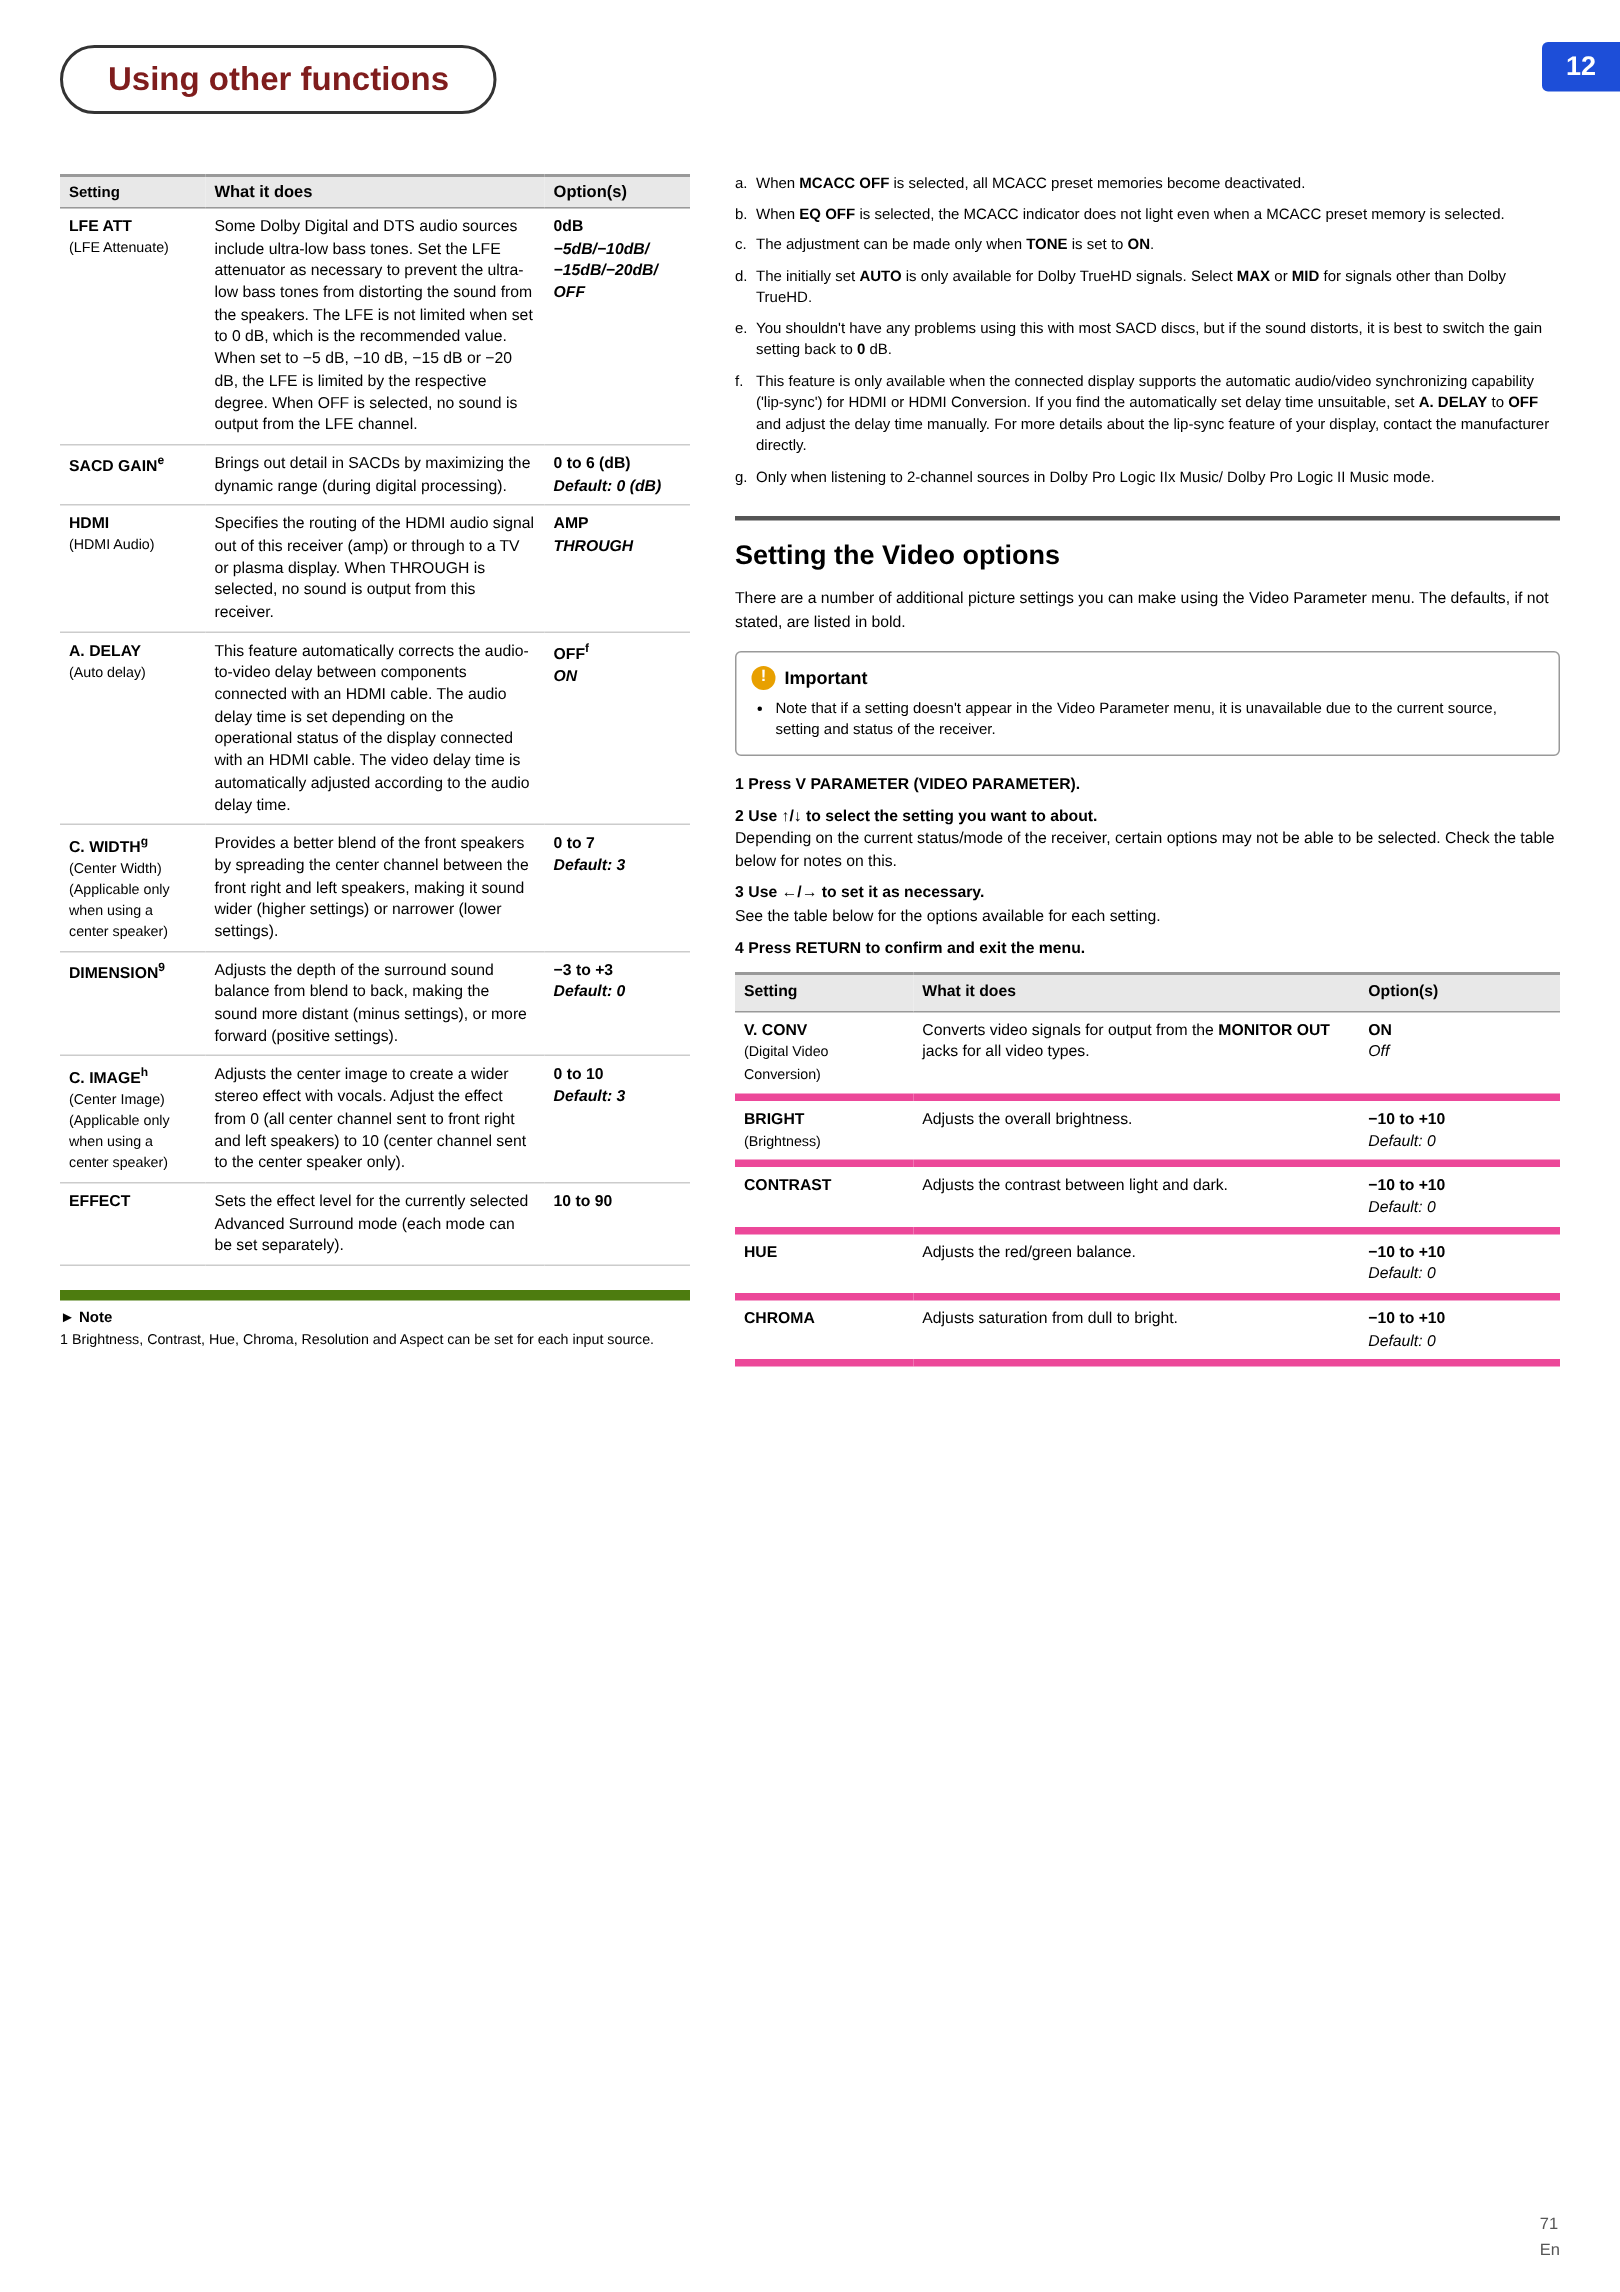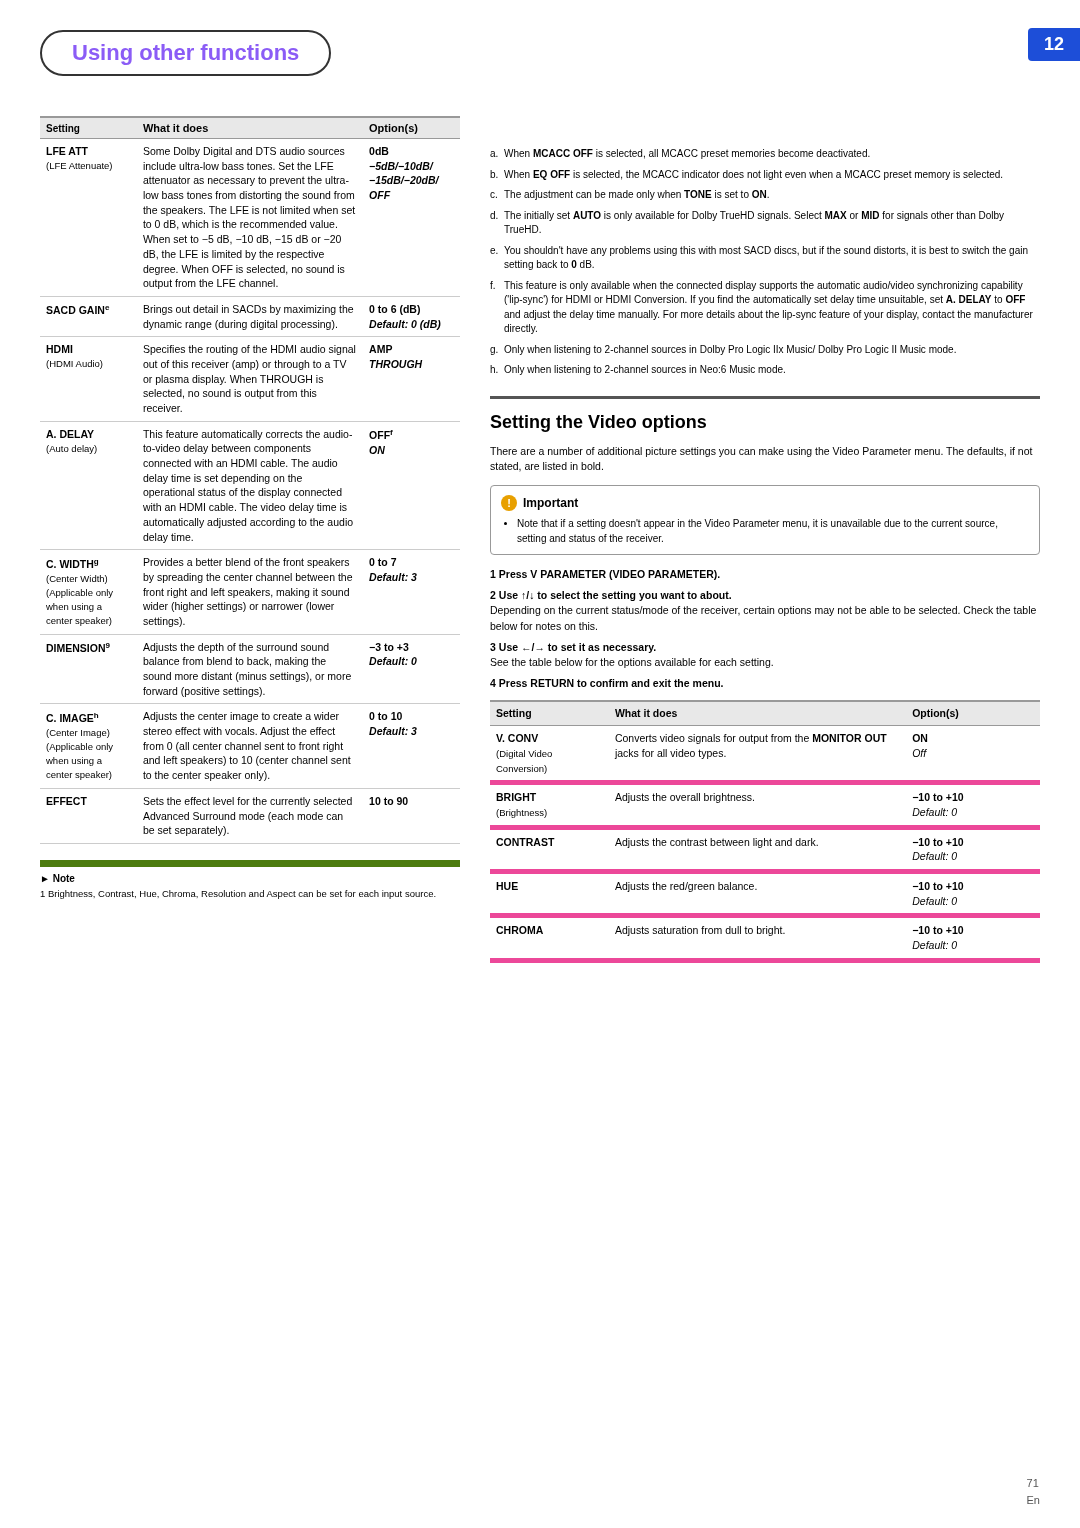--- a/index.html
+++ b/index.html
@@ -31,38 +31,37 @@
     .section-title-box {
       border: 2px solid #333;
       border-radius: 24px;
       display: inline-block;
       padding: 8px 30px;
       margin-bottom: 30px;
     }
     .section-title-box h1 {
       font-size: 22px;
       font-weight: bold;
-      color: #8b5cf6;
+      color: #7f1d1d;
     }
 
     
     .two-col {
       display: flex;
       gap: 30px;
       margin-top: 10px;
     }
     .left-col {
       width: 420px;
       flex-shrink: 0;
     }
     .right-col {
       flex: 1;
       font-size: 10.5px;
       line-height: 1.5;
-      margin-top: 31px;
     }
 
     
     .main-table {
       width: 100%;
       border-collapse: collapse;
       font-size: 10.5px;
     }
     .main-table thead tr {
       background: #e8e8e8;
@@ -335,21 +334,20 @@
 
     <ul class="notes-list" id="notes-list">
 
     <li data-letter="a.">When <b>MCACC OFF</b> is selected, all MCACC preset memories become deactivated.</li>
         <li data-letter="b.">When <b>EQ OFF</b> is selected, the MCACC indicator does not light even when a MCACC preset memory is selected.</li>
         <li data-letter="c.">The adjustment can be made only when <b>TONE</b> is set to <b>ON</b>.</li>
         <li data-letter="d.">The initially set <b>AUTO</b> is only available for Dolby TrueHD signals. Select <b>MAX</b> or <b>MID</b> for signals other than Dolby TrueHD.</li>
         <li data-letter="e.">You shouldn't have any problems using this with most SACD discs, but if the sound distorts, it is best to switch the gain setting back to <b>0</b> dB.</li>
         <li data-letter="f.">This feature is only available when the connected display supports the automatic audio/video synchronizing capability ('lip-sync') for HDMI or HDMI Conversion. If you find the automatically set delay time unsuitable, set <b>A. DELAY</b> to <b>OFF</b> and adjust the delay time manually. For more details about the lip-sync feature of your display, contact the manufacturer directly.</li>
         <li data-letter="g.">Only when listening to 2-channel sources in Dolby Pro Logic IIx Music/ Dolby Pro Logic II Music mode.</li>
-        <li data-letter="h.">Only when listening to 2-channel sources in Neo:6 Music mode.</li>
       </ul>
 
     <div class="section-divider"></div>
 
     <div class="video-section-title">Setting the Video options</div>
 
     <p class="video-intro">There are a number of additional picture settings you can make using the Video Parameter menu. The defaults, if not stated, are listed in bold.</p>
 
     <div class="important-box">
       <div class="important-title">

